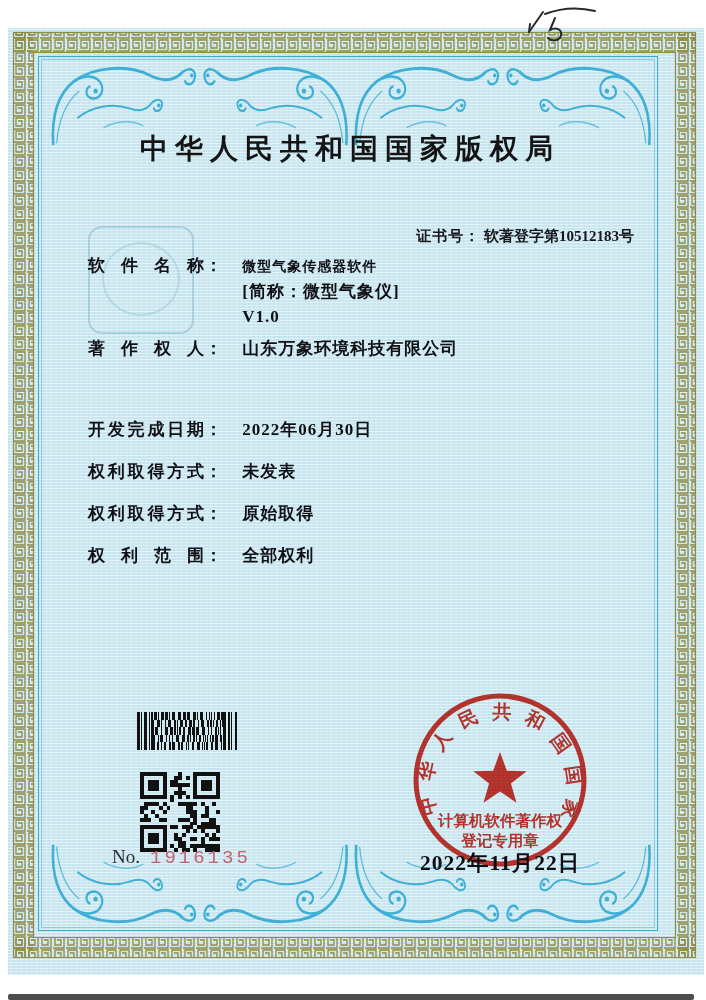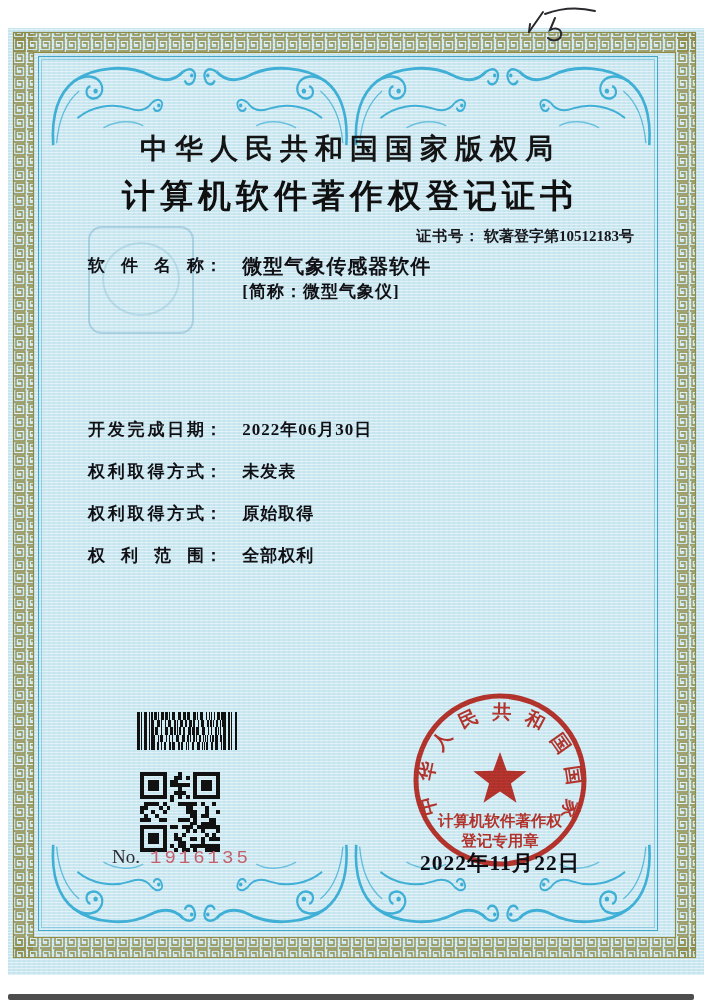--- a/index.html
+++ b/index.html
@@ -33,21 +33,21 @@
     font-size:28px;font-weight:700;letter-spacing:7px;color:#141414;}
   .cert-title{position:absolute;left:40px;right:46px;top:174px;text-align:center;
     font-size:33px;font-weight:700;letter-spacing:5px;color:#101010;}
   .certno{position:absolute;top:227px;right:72px;font-size:15px;font-weight:700;color:#17171c;}
   .certno .lbl{letter-spacing:1px;}
   .field{position:absolute;left:88px;color:#101015;font-size:17px;font-weight:700;}
   .field .label{display:inline-block;width:116px;text-align:justify;text-align-last:justify;vertical-align:top;}
   .field .colon{display:inline-block;margin-left:1px;vertical-align:top;}
   .field .value{display:inline-block;margin-left:16px;vertical-align:top;letter-spacing:1px;}
   .name-lines{display:inline-block;margin-left:16px;vertical-align:top;letter-spacing:1px;line-height:25px;}
-  .name-lines .l1{font-size:20px;text-align:center;}
+  .name-lines .l1{font-size:14px;}
   .statement{position:absolute;left:80px;top:620px;width:552px;font-size:17.5px;font-weight:700;
     color:#101015;line-height:37px;text-align:justify;text-indent:2em;letter-spacing:.5px;}
   
   .barcode{position:absolute;left:137px;top:712px;width:101px;height:38px;}
   .barcode .guard{position:absolute;top:0;bottom:0;white-space:nowrap;font-size:0;}
   .barcode .guard.g-left{left:0;} .barcode .guard.g-right{right:0;}
   .barcode .guard i{display:inline-block;height:38px;background:#111;}
   .barcode .mid{position:absolute;left:15px;right:15px;top:0;bottom:0;}
   .barcode .row{height:7.6px;white-space:nowrap;font-size:0;overflow:hidden;}
   .barcode .row i{display:inline-block;height:7.6px;background:#111;}
@@ -134,32 +134,36 @@
     <svg viewBox="0 0 175 95" preserveAspectRatio="none" style="transform:scaleX(-1)">
         <use href="#flor"></use>
       </svg>
   </div>
 
   <div class="watermark">
     <div class="inner"></div>
   </div>
 
   <div class="authority">中华人民共和国国家版权局</div>
-  <div class="cert-title">计算机软件著作权登记证书</div>
   <div class="certno">
     <span class="lbl">证书号：</span>
     <span class="val">软著登字第10512183号</span>
   </div>
 
   <div class="field" style="top:254px">
     <span class="label">软件名称</span><span class="colon">：</span>
     <span class="name-lines">
       <span class="l1" style="display:block">微型气象传感器软件</span>
       <span style="display:block">[简称：微型气象仪]</span>
+      <span style="display:block">V1.0</span>
     </span>
+  </div>
+  <div class="field" style="top:337px">
+    <span class="label">著作权人</span><span class="colon">：</span>
+    <span class="value">山东万象环境科技有限公司</span>
   </div>
   <div class="field" style="top:418px">
     <span class="label">开发完成日期</span><span class="colon">：</span>
     <span class="value">2022年06月30日</span>
   </div>
   <div class="field" style="top:460px">
     <span class="label">权利取得方式</span><span class="colon">：</span>
     <span class="value">未发表</span>
   </div>
   <div class="field" style="top:544px">

